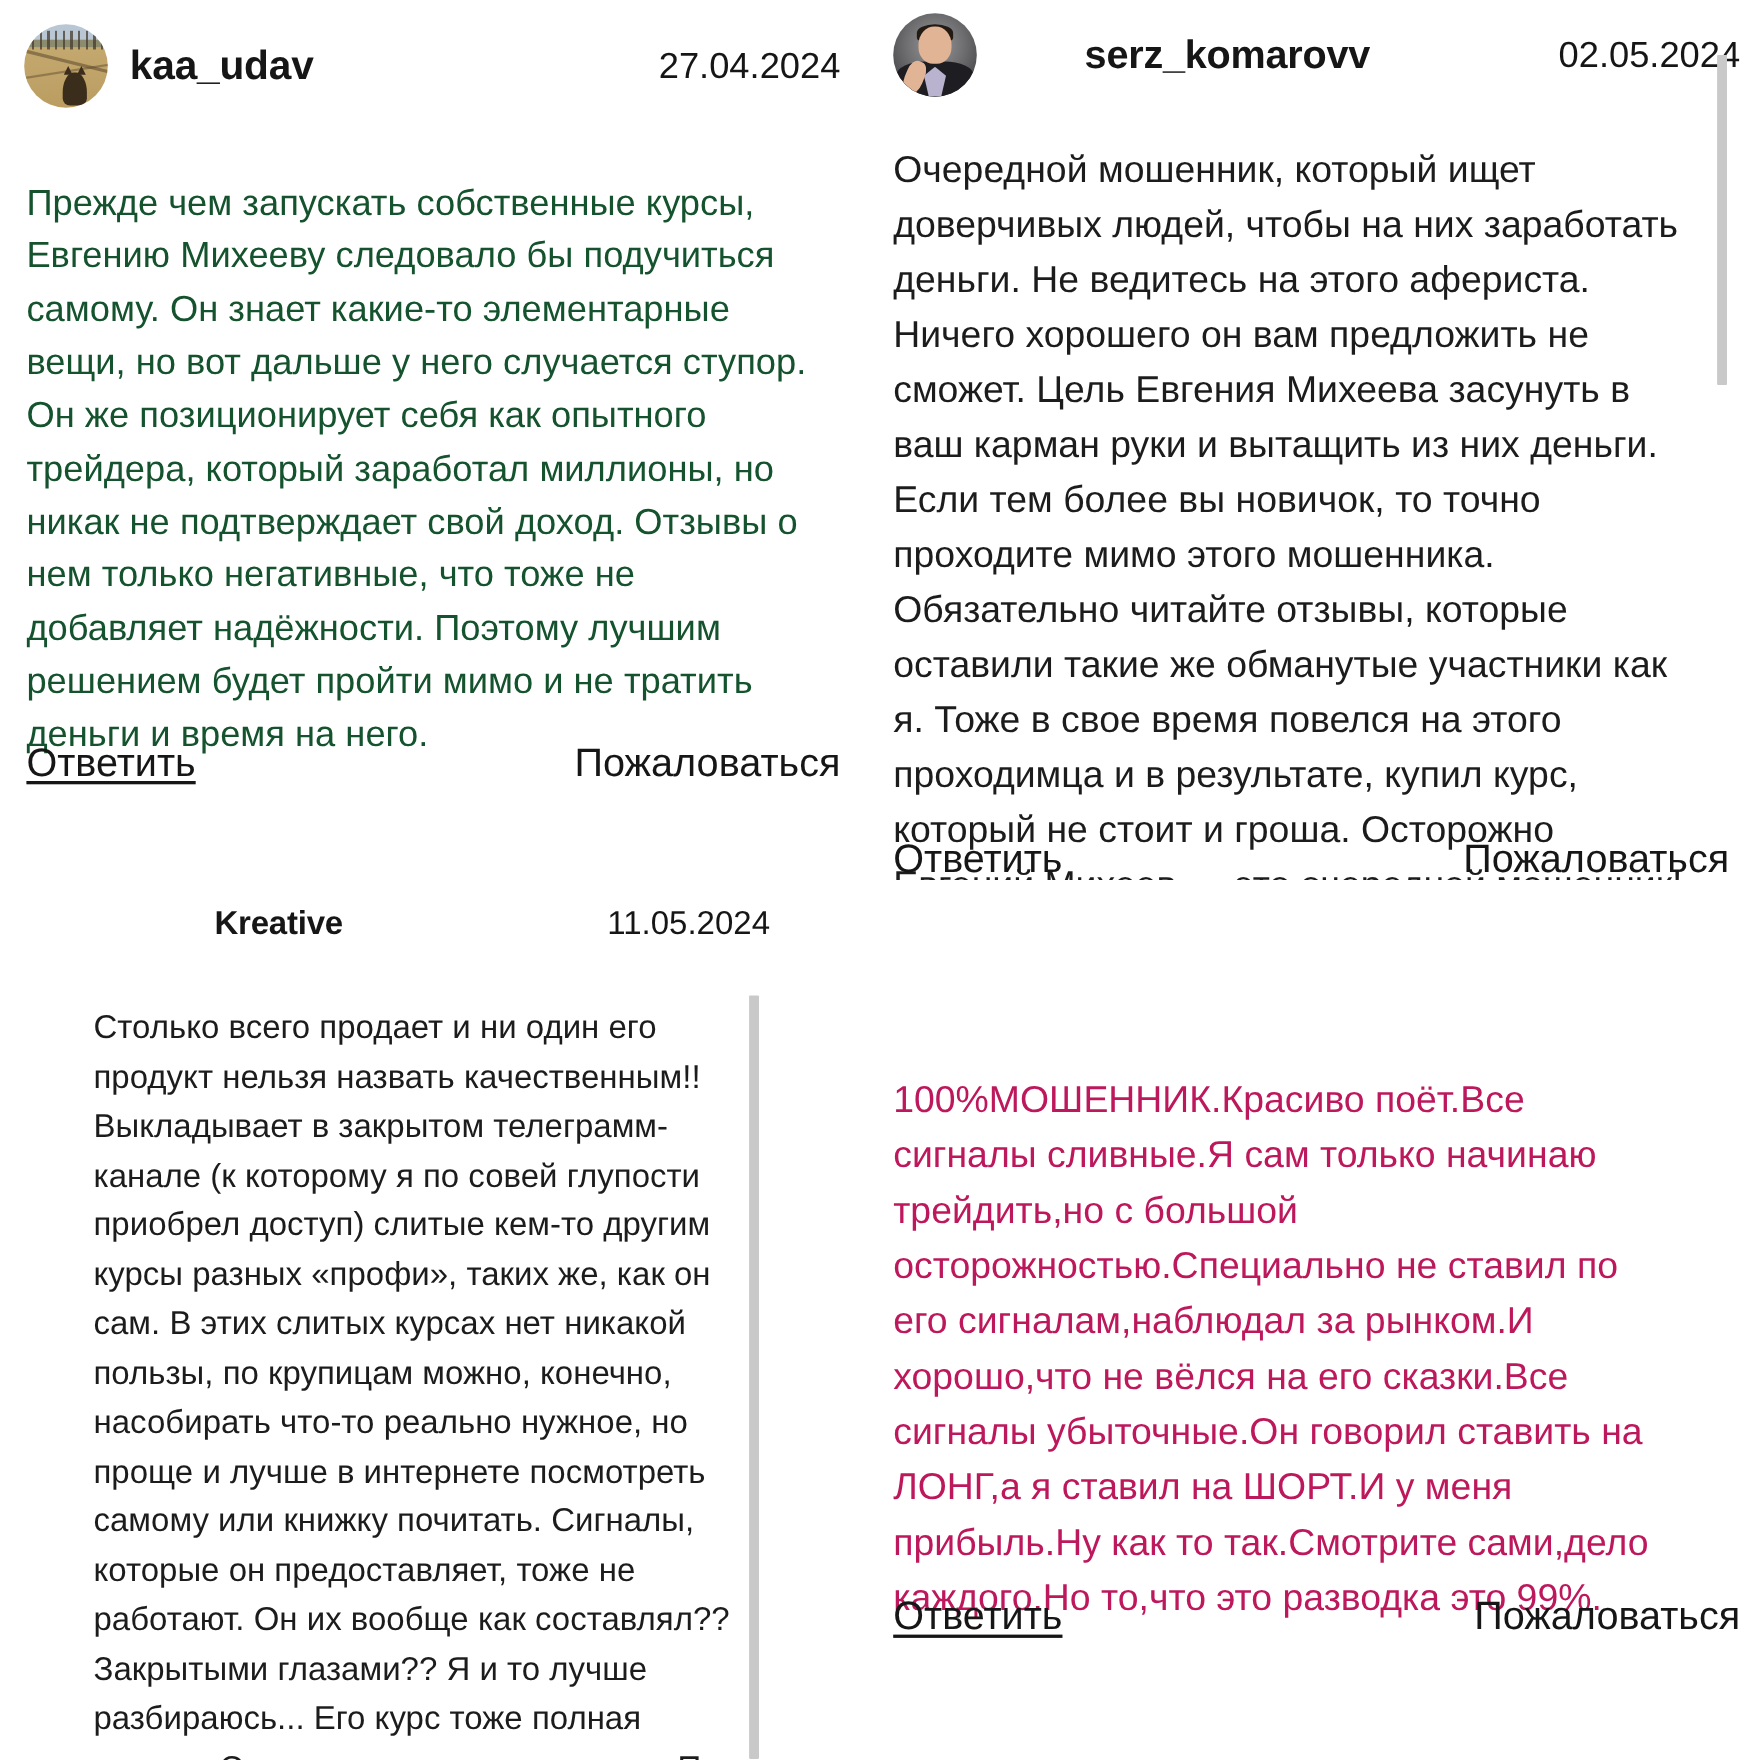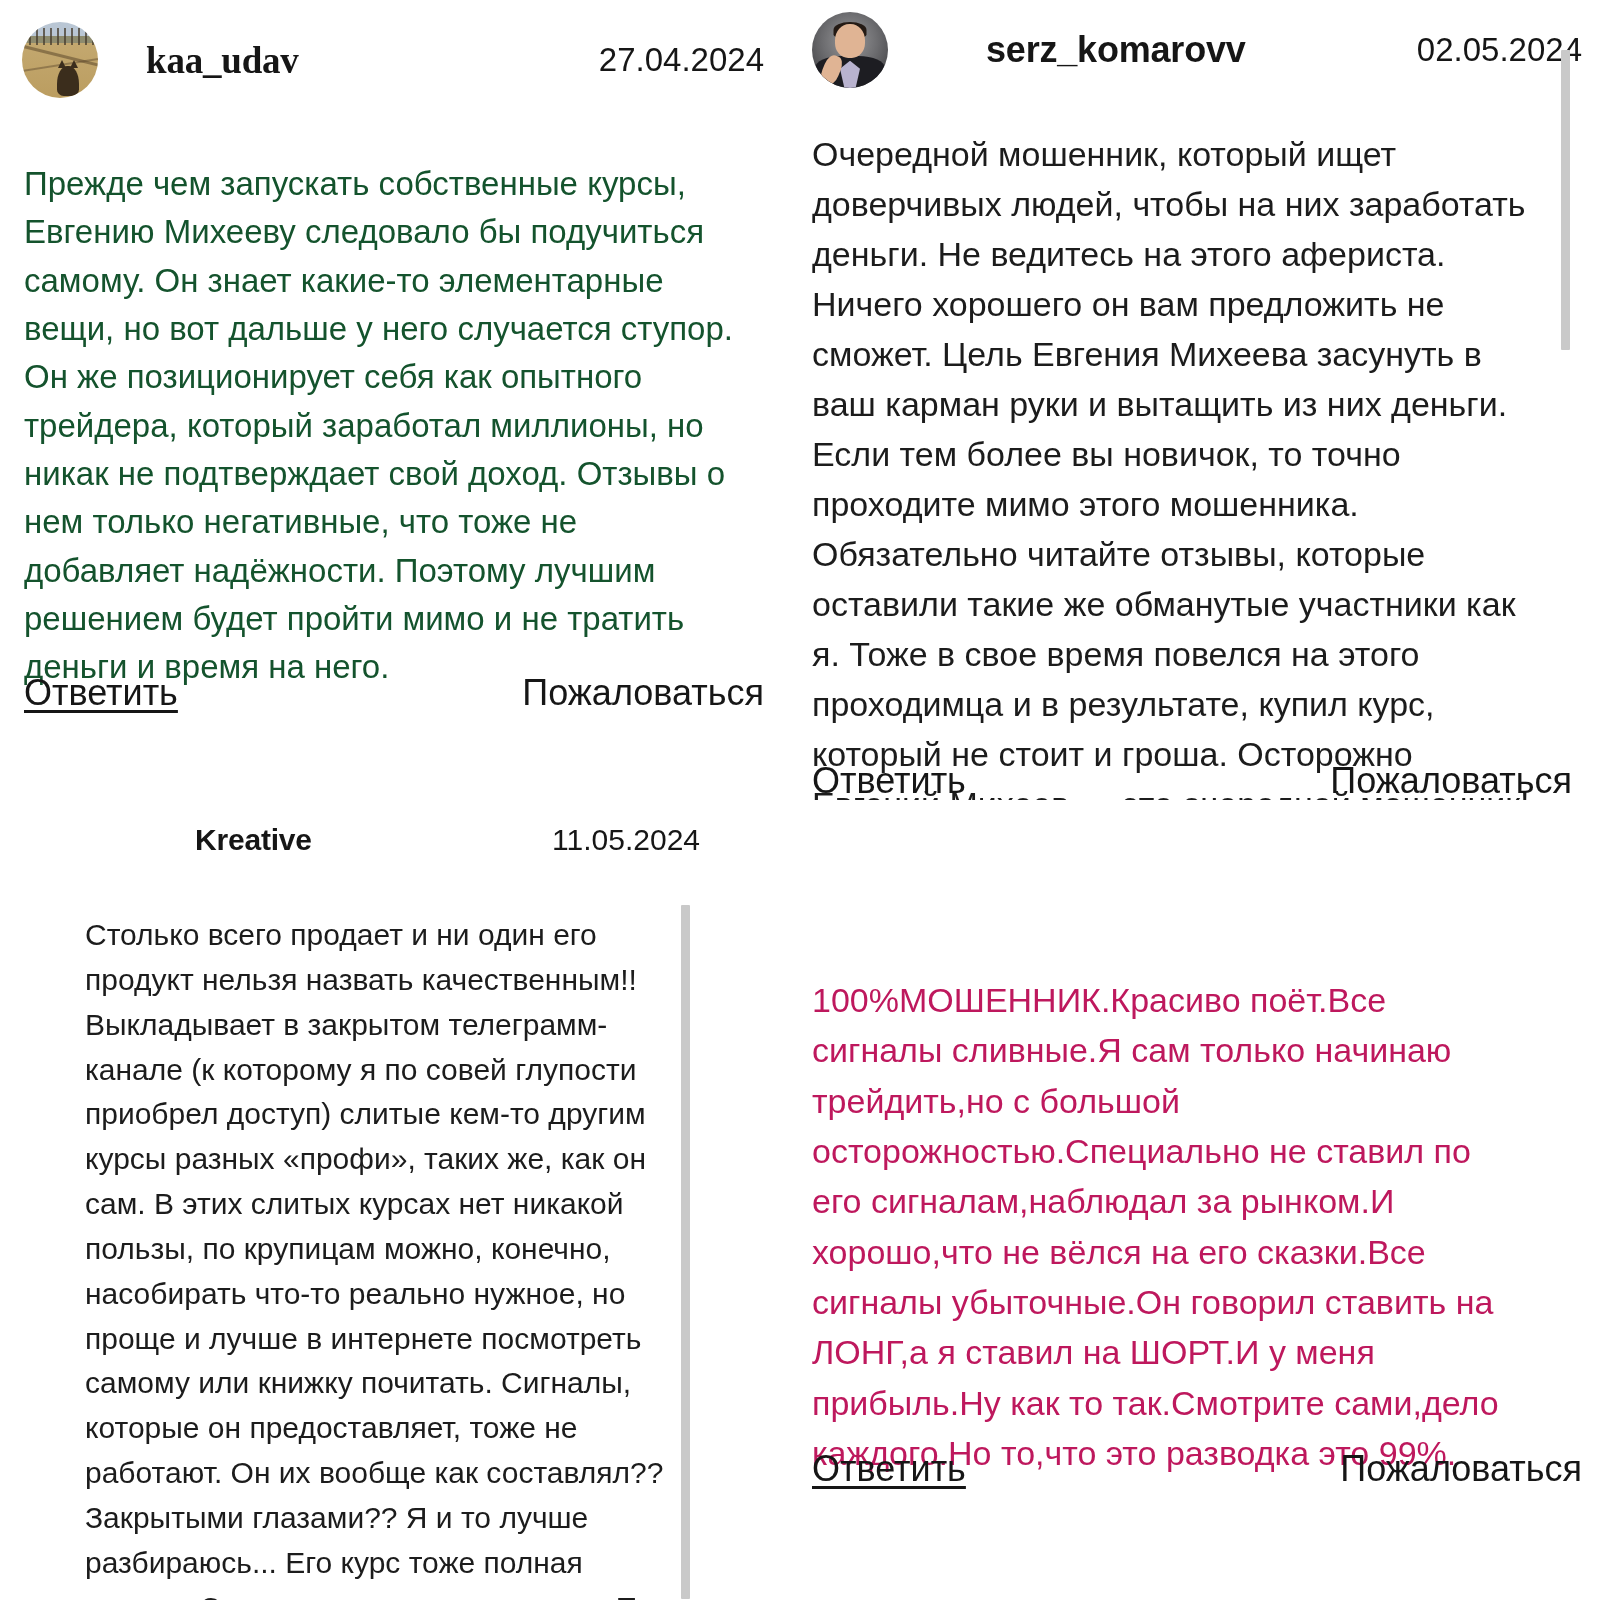--- a/index.html
+++ b/index.html
@@ -101,21 +101,21 @@
     position:absolute;left:14%;bottom:4%;
     width:17px;height:30px;background:#e0b494;
     border-radius:40%;transform:rotate(22deg);
   }
 
   
   .sbar{position:absolute;width:9px;border-radius:1px;background:#c9c9c9;}
 
   
   #card1 .head{position:absolute;left:22px;top:22px;width:742px;height:76px;}
-  #card1 .uname{font-size:37px;margin-left:48px;font-family:Liberation Serif, serif;}
+  #card1 .uname{font-size:37px;margin-left:20px;}
   #card1 .date{font-size:33px;}
   #card1 .body{
     position:absolute;left:24px;top:160px;width:720px;
     font-size:33px;line-height:1.465;color:#14532d;
   }
   #card1 .actions{
     position:absolute;left:24px;top:672px;width:740px;font-size:36px;
   }
 
   

